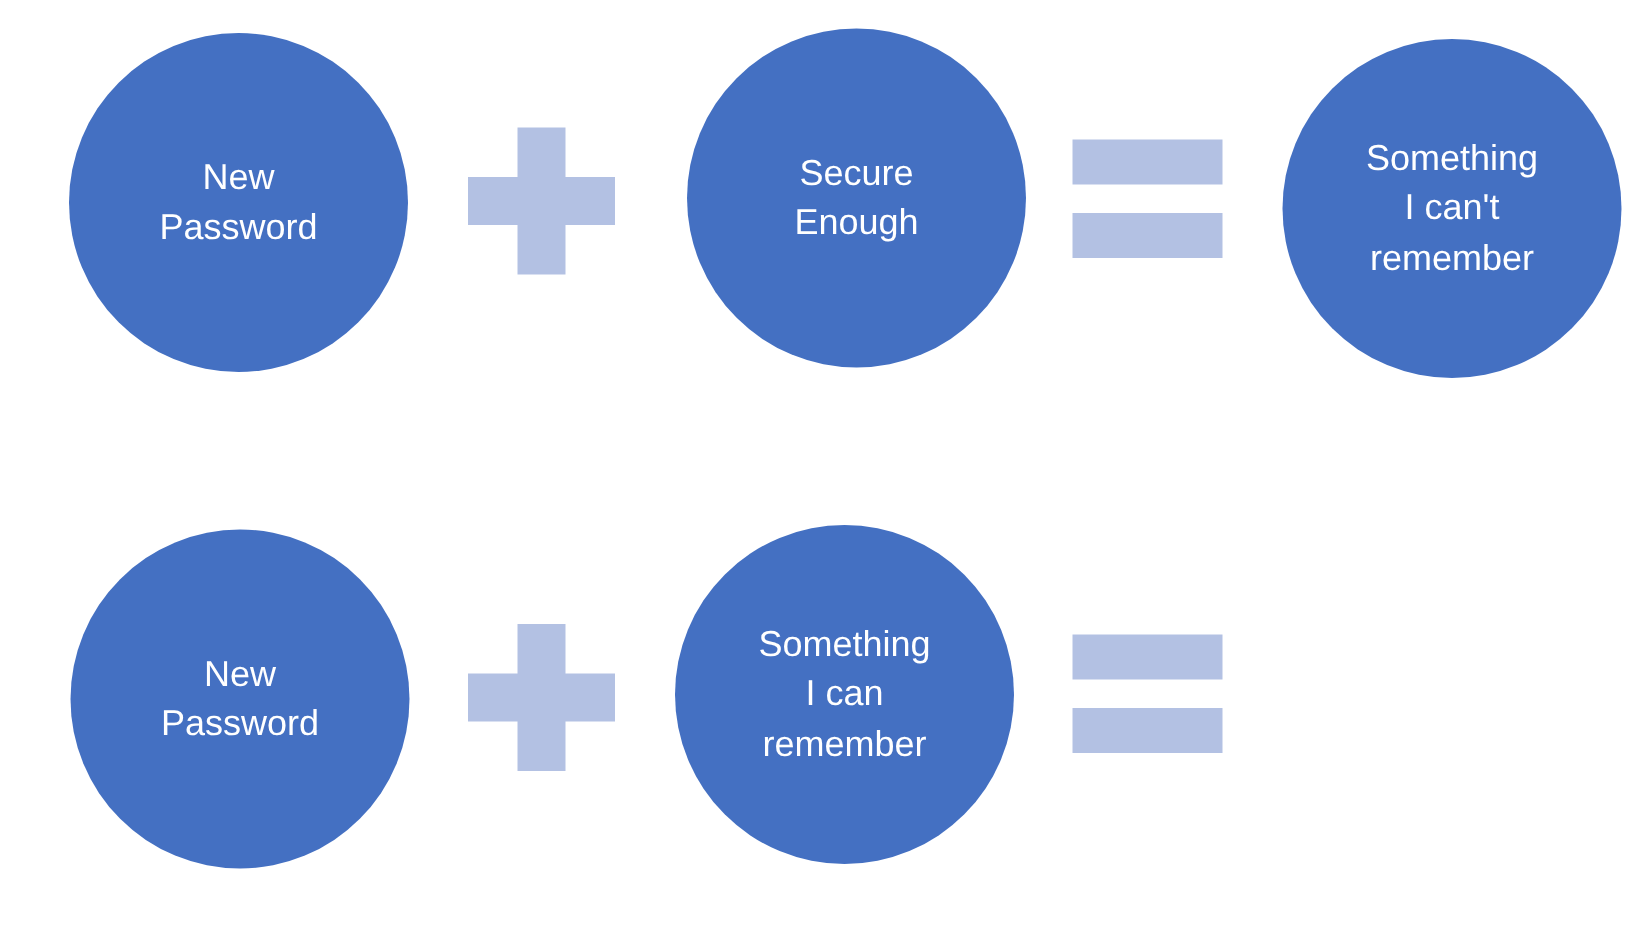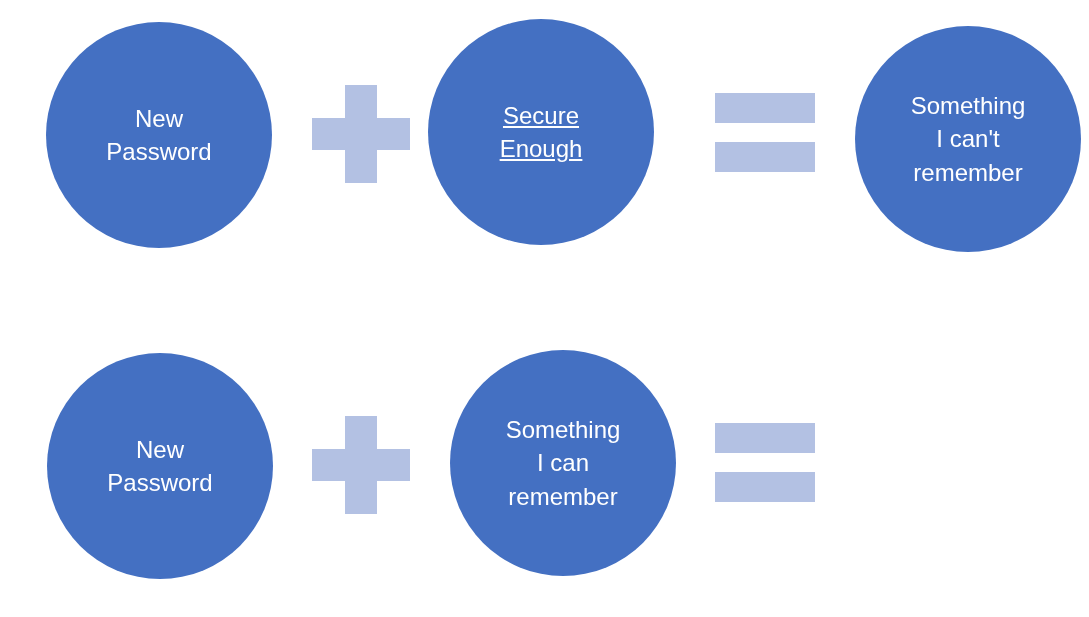--- a/index.html
+++ b/index.html
@@ -25,21 +25,21 @@
     display: flex;
     align-items: center;
     justify-content: center;
     text-align: center;
     font-size: 24px;
     line-height: 1.38;
     white-space: pre-line;
   }
   
   .r1.c1 { left: 46px;  top: 22px; }
-  .r1.c2 { left: 428px; top: 19px; text-decoration: underline; }
+  .r1.c2 { left: 458px; top: 19px; }
   .r1.c3 { left: 855px; top: 26px; }
   .r2.c1 { left: 47px;  top: 353px; }
   .r2.c2 { left: 450px; top: 350px; }
   .r2.c3 { left: 857px; top: 352px; }
 
   
   .plus {
     position: absolute;
     width: 98px;
     height: 98px;

